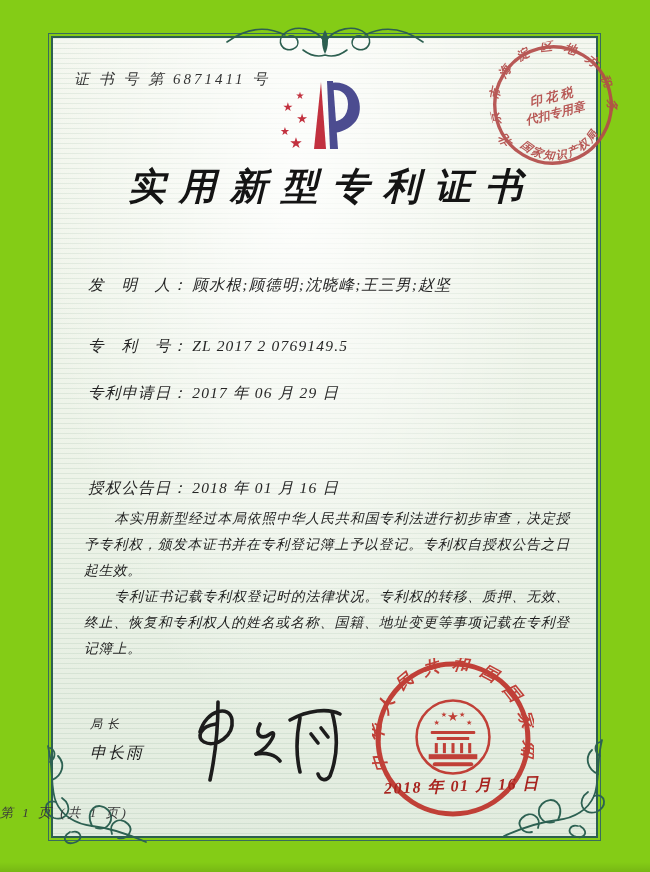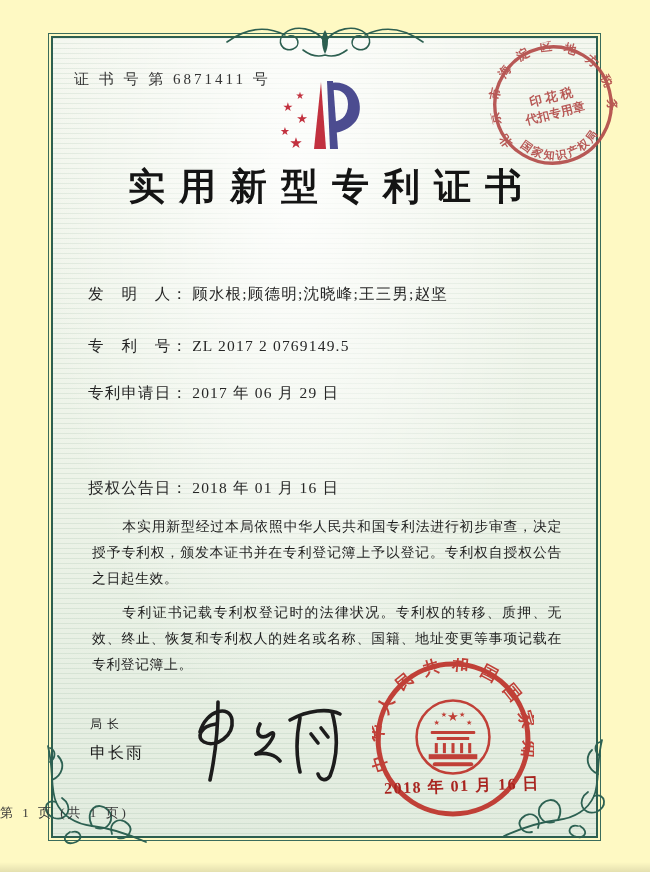--- a/index.html
+++ b/index.html
@@ -1,17 +1,17 @@
 <!DOCTYPE html>
 <html><head>
 <meta charset="utf-8">
 <style>
   html,body{margin:0;padding:0;background:#ffffff;}
-  #page{position:relative;width:650px;height:872px;background:#fef9c3;overflow:hidden;
-        font-family:"Liberation Serif","DejaVu Serif",serif;color:#222;}
+  #page{position:relative;width:650px;height:872px;background:#84cc16;overflow:hidden;
+        font-family:"Liberation Serif","DejaVu Serif",serif;color:#222;font-style:italic;}
   #page::after{content:"";position:absolute;left:0;right:0;bottom:0;height:10px;
         background:linear-gradient(rgba(0,0,0,0),rgba(0,0,0,0.10));pointer-events:none;z-index:9;}
 
   
   .frame{position:absolute;left:48px;top:33px;width:551px;height:806px;
          border:1px solid #3a6c5c;z-index:1;}
   .frame-inner{position:absolute;inset:2px;border:2px solid #2d5f50;
          background:
           radial-gradient(ellipse at 45% 18%, rgba(255,255,255,0.85), rgba(255,255,255,0) 60%),
           repeating-linear-gradient(180deg, rgba(108,152,124,0.14) 0px, rgba(108,152,124,0.14) 1px, rgba(0,0,0,0) 1px, rgba(0,0,0,0) 5px),
@@ -24,25 +24,25 @@
 
   .cert-no{left:74px;top:70px;font-size:15px;letter-spacing:3px;color:#343434;z-index:3;}
   .logo{left:278px;top:77px;width:88px;height:78px;z-index:3;}
   .tax-stamp{left:490px;top:42px;width:126px;height:126px;z-index:4;transform:rotate(-14deg);opacity:0.92;}
 
   .title{left:0;top:162px;width:650px;text-align:center;font-size:37px;font-weight:bold;
          letter-spacing:14px;padding-left:14px;box-sizing:border-box;color:#141414;z-index:3;}
 
   .field{position:absolute;left:88px;font-size:15.5px;letter-spacing:1.2px;color:#262626;z-index:3;white-space:nowrap;}
   .field .lbl{margin-right:4px;}
-  .f0{top:244px;} .f1{top:284px;} .f2{top:336px;} .f3{top:383px;text-align:center;} .f4{top:428px;} .f5{top:478px;}
+  .f0{top:244px;} .f1{top:275px;} .f2{top:336px;} .f3{top:383px;text-align:center;} .f4{top:428px;} .f5{top:478px;}
 
   .paras{left:84px;top:506px;width:486px;z-index:3;font-size:13.8px;line-height:26px;
          text-align:justify;letter-spacing:0.6px;color:#1e1e1e;}
-  .paras p{margin:8px;text-indent:2.2em;}
+  .paras p{margin:0;text-indent:2.2em;}
 
   .sign-title{left:90px;top:716px;font-size:12px;letter-spacing:5px;color:#1d1d1d;z-index:3;}
   .sign-name{left:90px;top:743px;font-size:16px;letter-spacing:2px;color:#1d1d1d;z-index:3;}
   .sig{left:172px;top:694px;width:175px;height:92px;z-index:3;}
 
   .office-seal{left:372px;top:658px;width:162px;height:162px;z-index:4;opacity:0.95;}
   .seal-date{left:384px;top:776px;font-size:16px;font-weight:bold;color:#a8241f;
              letter-spacing:1.5px;z-index:5;transform:rotate(-2deg);white-space:nowrap;}
 
   .footer{left:0;top:804px;width:650px;text-align:left;font-size:13px;letter-spacing:3px;

